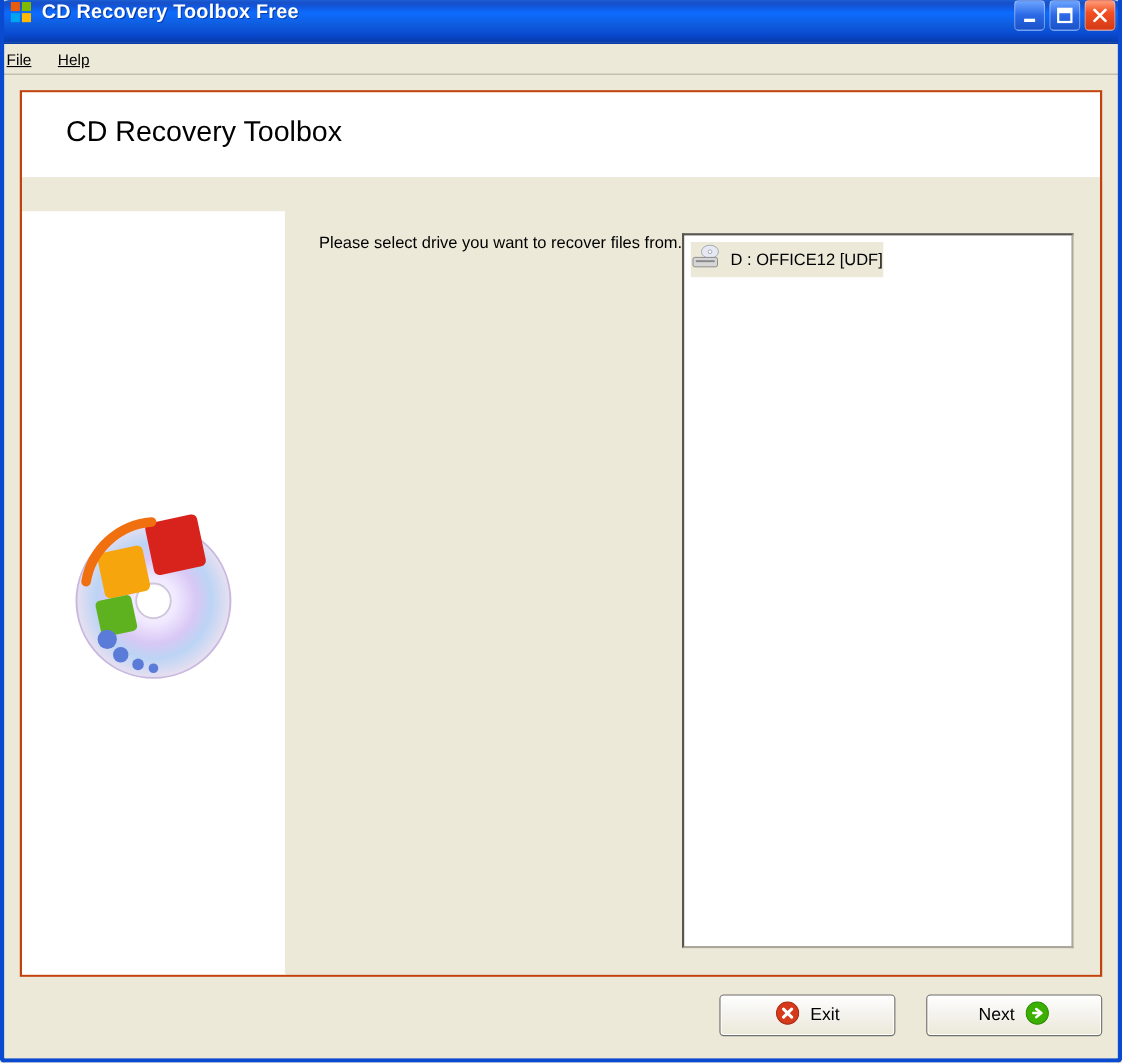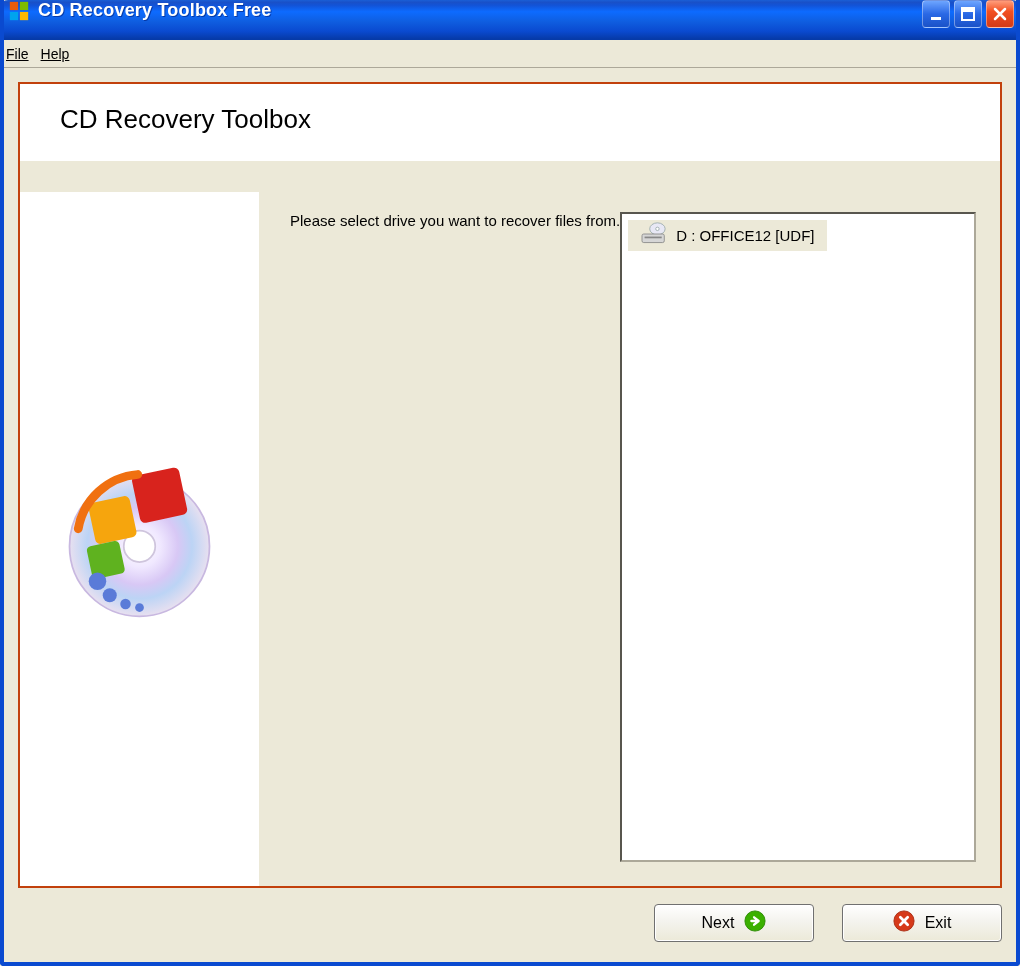--- a/index.html
+++ b/index.html
@@ -42,21 +42,21 @@
   }
   .win-btn.close{
     background:linear-gradient(to bottom,#ff9c7a,#f25022 40%,#d43a16 100%);
   }
   .win-btn svg{width:16px;height:16px;}
   
   .menubar{
     height:28px;background:#ece9d8;
     border-bottom:1px solid #aca899;
     display:flex;align-items:center;
-    padding:0 6px;gap:12px;font-size:14px;
+    padding:0 6px;gap:24px;font-size:14px;
   }
   .menubar span{cursor:default;}
   .menubar .mn{text-decoration:underline;text-decoration-color:#000;}
   
   .client{
     position:absolute;left:4px;right:4px;top:68px;bottom:4px;
     background:#ece9d8;
   }
   
   .panel{
@@ -88,21 +88,21 @@
     flex:1;background:#ece9d8;position:relative;
     padding:20px 24px 24px 24px;display:flex;flex-direction:row;
   }
   .instruction{font-size:15px;margin:0 0 14px 6px;}
   .drive-list{
     flex:1;background:#fff;border:2px inset #aca899;
     padding:6px;
   }
   .drive-item{
     display:flex;align-items:center;gap:8px;
-    padding:2px 12px;background:#ece9d8;width:fit-content;
+    padding:2px 0;background:#ece9d8;width:fit-content;
     font-size:15px;
   }
   .drive-item svg{width:28px;height:24px;flex:0 0 auto;}
   
   .button-row{
     position:absolute;left:14px;right:14px;bottom:18px;height:42px;
     display:flex;justify-content:flex-end;align-items:center;gap:28px;
   }
   .btn{
     width:160px;height:38px;
@@ -218,36 +218,36 @@
             </span>
             <span>D : OFFICE12 [UDF]</span>
           </div>
         </div>
       </div>
     </div>
   </div>
 
   <div class="button-row">
     <div class="btn">
+      <span>
+        <svg viewBox="0 0 24 24">
+          <circle cx="12" cy="12" r="11" fill="#d63a1a"></circle>
+          <circle cx="12" cy="12" r="11" fill="none" stroke="#a82a10" stroke-width="1"></circle>
+          <path d="M8 8 L16 16 M16 8 L8 16" stroke="#fff" stroke-width="3" stroke-linecap="round"></path>
+        </svg>
+      </span>
+      <span>Exit</span>
+    </div>
+    <div class="btn">
       <span>Next</span>
       <span>
         <svg viewBox="0 0 24 24">
           <circle cx="12" cy="12" r="11" fill="#3bb000"></circle>
           <circle cx="12" cy="12" r="11" fill="none" stroke="#2a8a00" stroke-width="1"></circle>
           <path d="M8 12 h6 M11 8 l5 4 -5 4" stroke="#fff" stroke-width="2.5" fill="none" stroke-linecap="round" stroke-linejoin="round"></path>
         </svg>
       </span>
     </div>
-    <div class="btn">
-      <span>
-        <svg viewBox="0 0 24 24">
-          <circle cx="12" cy="12" r="11" fill="#d63a1a"></circle>
-          <circle cx="12" cy="12" r="11" fill="none" stroke="#a82a10" stroke-width="1"></circle>
-          <path d="M8 8 L16 16 M16 8 L8 16" stroke="#fff" stroke-width="3" stroke-linecap="round"></path>
-        </svg>
-      </span>
-      <span>Exit</span>
-    </div>
   </div>
 
 </div>
 
 <div class="window-frame"></div>
 
 </body></html>

